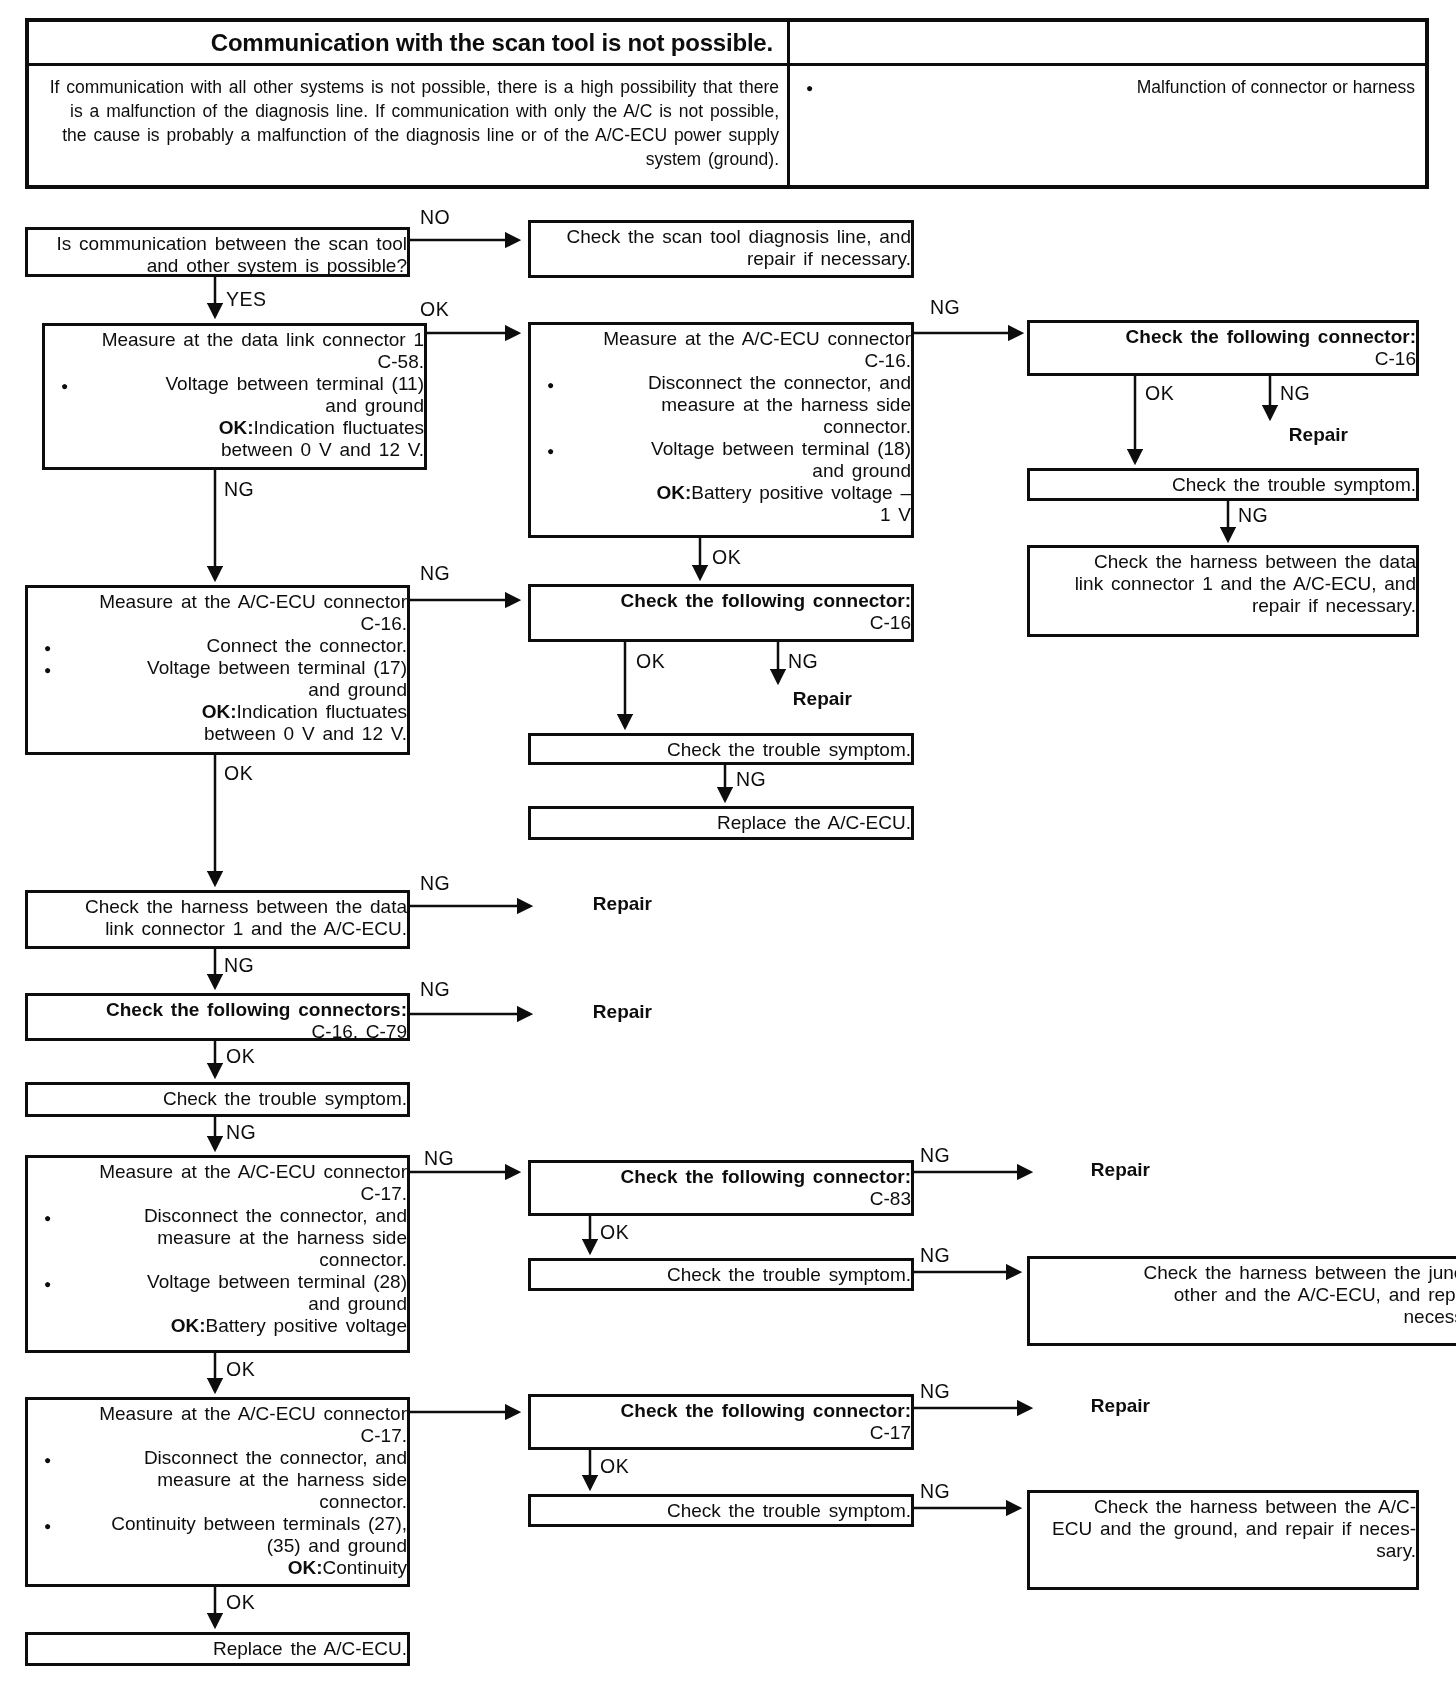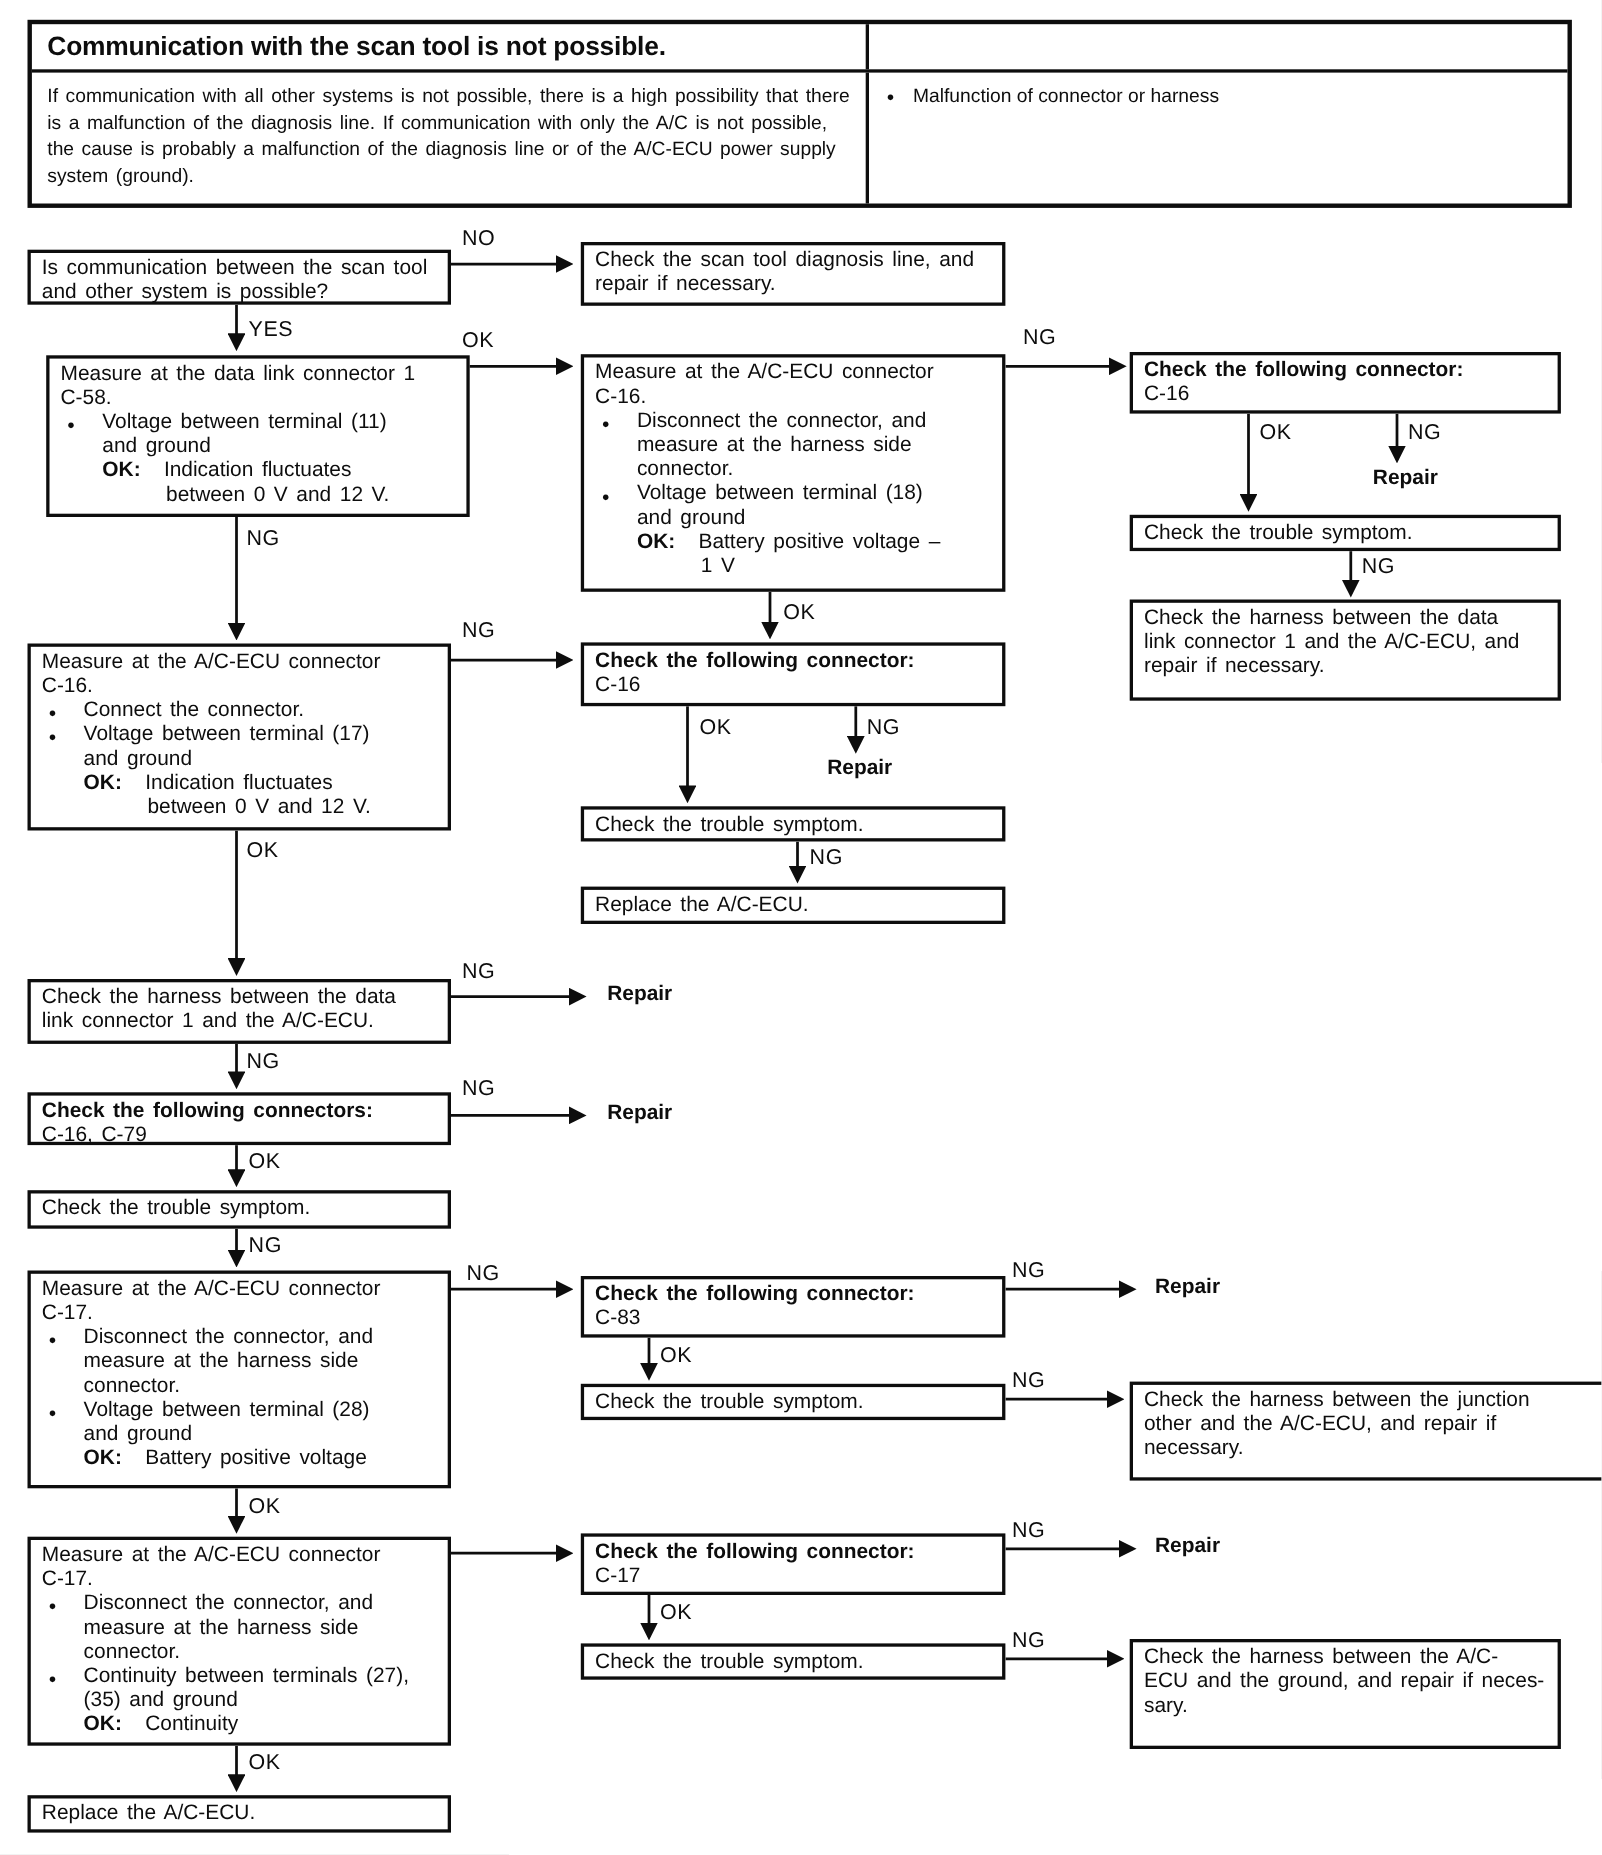--- a/index.html
+++ b/index.html
@@ -1,18 +1,18 @@
 <!DOCTYPE html>
 <html><head>
 <meta charset="utf-8">
 <title></title>
 <style>
   html,body{margin:0;padding:0;background:#e8e8e8;}
   .page{position:relative;width:1456px;height:1686px;background:#ffffff;overflow:hidden;
-        font-family:"Liberation Sans",sans-serif;color:#0d0d0d;}
+        font-family:"Liberation Sans",sans-serif;color:#0d0d0d;text-align:right;}
   
   .hdr-table{position:absolute;left:25px;top:18px;width:1404px;border:4px solid #0d0d0d;box-sizing:border-box;background:#fff;}
   .hdr-head{display:grid;grid-template-columns:761px 1fr;border-bottom:3px solid #0d0d0d;}
   .hdr-title{padding:7px 14px 6px 14px;font-size:24px;font-weight:bold;letter-spacing:-0.2px;border-right:3px solid #0d0d0d;}
   .hdr-cause-title{padding:7px 14px 6px 16px;font-size:23px;font-weight:bold;}
   .hdr-body{display:grid;grid-template-columns:761px 1fr;}
   .hdr-desc{padding:9px 8px 14px 14px;font-size:17.5px;line-height:24px;border-right:3px solid #0d0d0d;word-spacing:2px;}
   .hdr-causes{padding:9px 10px 14px 6px;font-size:17.5px;}
   .hdr-causes ul{margin:0;padding:0;list-style:none;}
   .hdr-causes li{padding-left:34px;position:relative;line-height:25px;}

